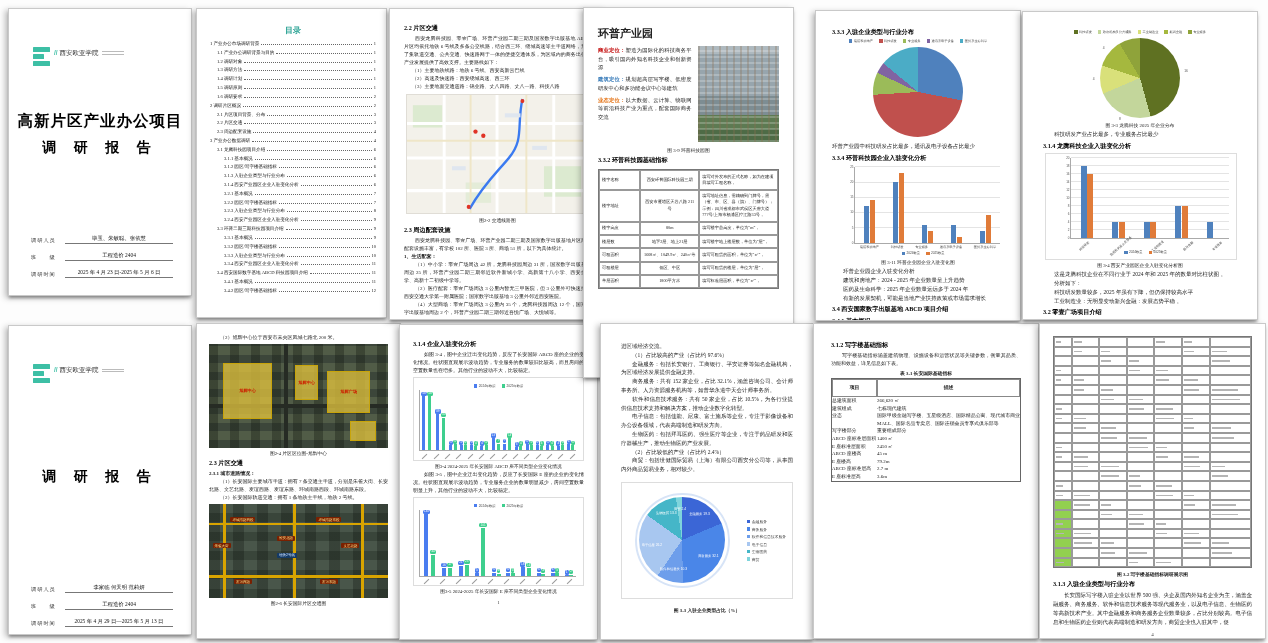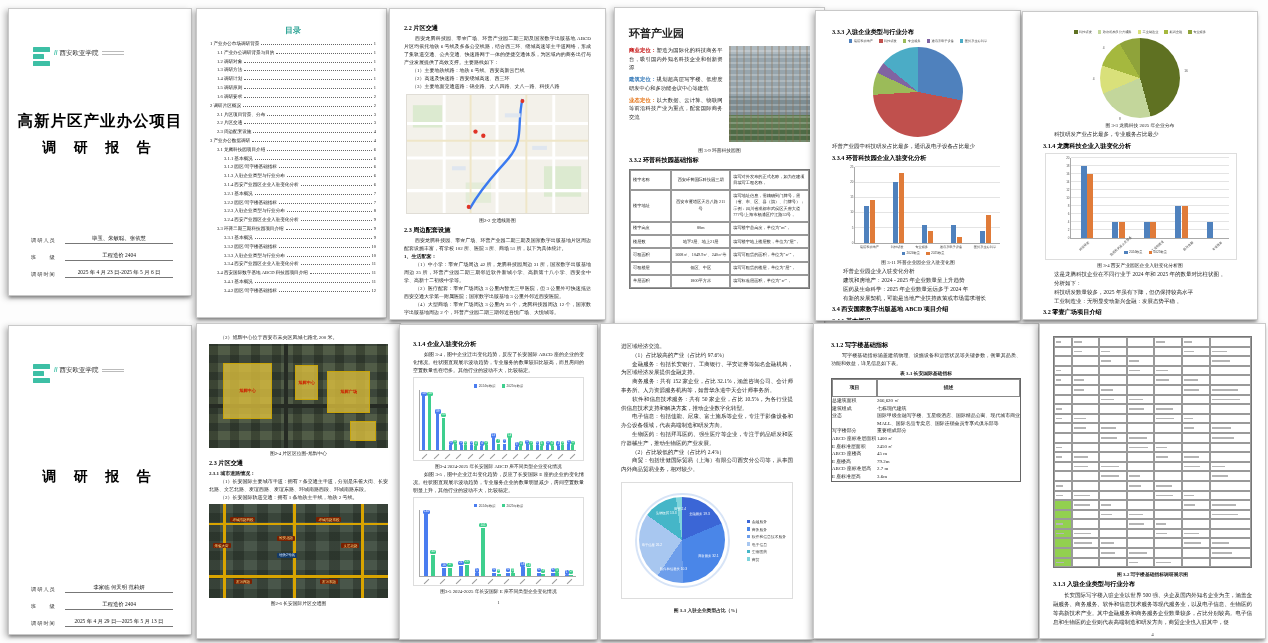--- a/index.html
+++ b/index.html
@@ -4,21 +4,21 @@
 <style>
   html,body{margin:0;padding:0;background:#fdfdfd;}
   #canvas{position:relative;width:1268px;height:643px;overflow:hidden;background:#fdfdfd;
     font-family:"Liberation Serif","DejaVu Serif",serif;color:#1a1a1a;}
   .page{position:absolute;background:#fff;border:1px solid #c9c9c9;box-sizing:border-box;overflow:hidden;
     box-shadow:-3px 2px 6px rgba(0,0,0,.25),0 3px 3px -1px rgba(0,0,0,.35);}
   
   #tp1{left:8px;top:8px;width:184px;height:288px;z-index:1}
   #tp2{left:196px;top:8px;width:191px;height:310px;z-index:2}
   #tp3{left:389px;top:8px;width:217px;height:312px;z-index:3}
-  #tp4{left:614px;top:7px;width:211px;height:371px;z-index:4}
+  #tp4{left:583px;top:7px;width:211px;height:371px;z-index:4}
   #tp5{left:815px;top:10px;width:206px;height:311px;z-index:5}
   #tp6{left:1022px;top:11px;width:236px;height:309px;z-index:6}
   #bp1{left:8px;top:325px;width:184px;height:310px;z-index:1}
   #bp2{left:196px;top:323px;width:205px;height:316px;z-index:2}
   #bp3{left:399px;top:324px;width:199px;height:316px;z-index:3}
   #bp4{left:600px;top:323px;width:214px;height:317px;z-index:4}
   #bp5{left:813px;top:323px;width:226px;height:316px;z-index:5}
   #bp6{left:1039px;top:323px;width:227px;height:316px;z-index:6}
   .pad{padding:13px 15px;}
   

